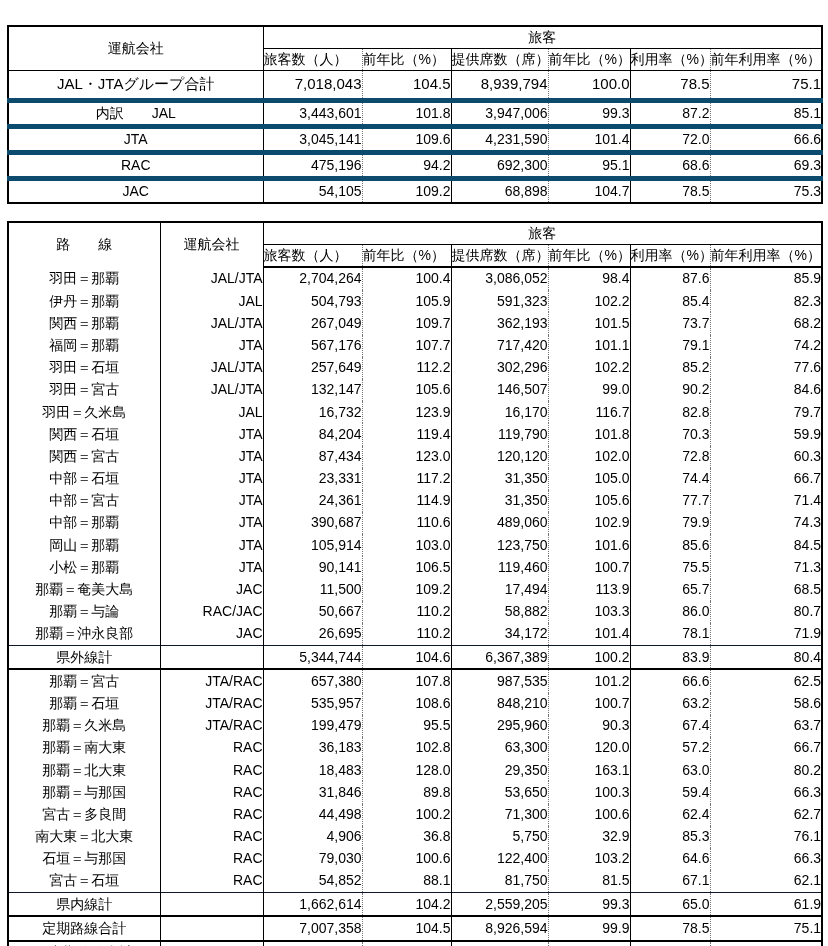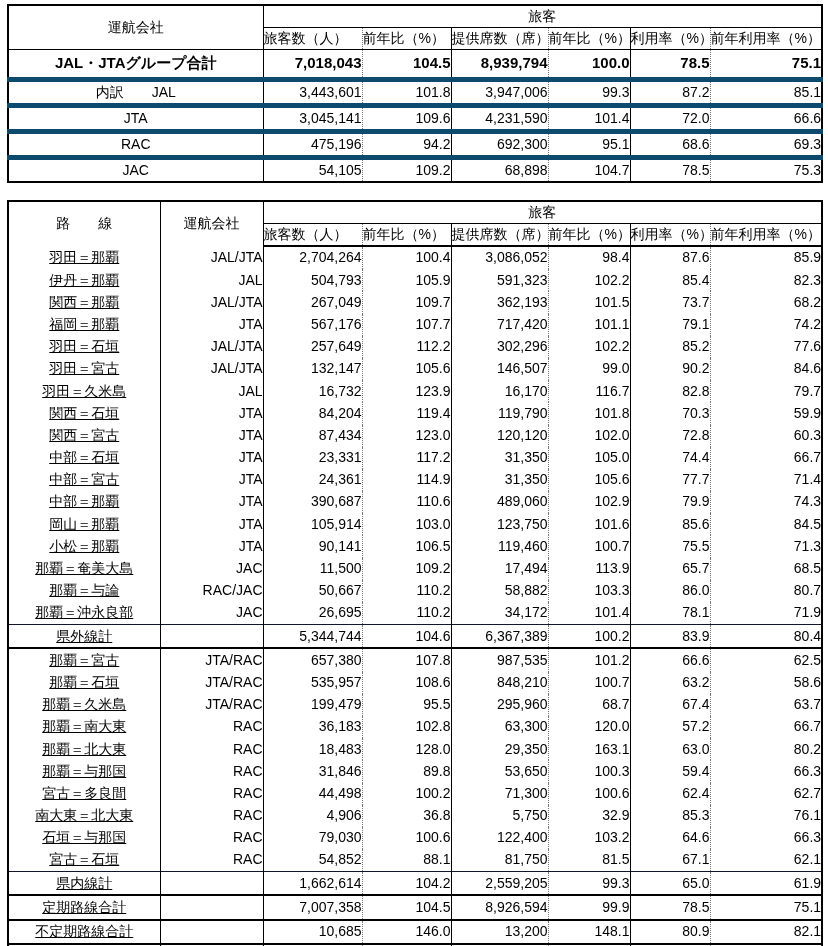--- a/index.html
+++ b/index.html
@@ -8,21 +8,21 @@
     background: #ffffff;
     font-family: "Liberation Sans", "DejaVu Sans", sans-serif;
     color: #000000;
   }
   #page {
     width: 828px;
     height: 946px;
     background: #ffffff;
     position: relative;
     box-sizing: border-box;
-    padding-top: 4px;
+    padding-top: 25px;
   }
   table.tbl {
     border-collapse: collapse;
     table-layout: fixed;
     width: 814px;
     margin-left: 7px;
     border: 2px solid #000;
   }
   table.tbl th, table.tbl td {
     font-weight: normal;
@@ -50,38 +50,38 @@
   th.corner {
     text-align: center;
     font-size: 15px;
   }
   
   .bl-solid { border-left: 1px solid #000; }
   .bl-dot   { border-left: 1px dotted #777; }
   
   #companyTable tbody td { height: 21px; border-top: 5px solid #0c4a6e; }
   #companyTable tbody tr.grand td {
-    font-weight: bold;
+    font-weight: normal;
     height: 27px;
     font-size: 15px;
     border-top: 1px solid #000;
     border-bottom: 2px solid #000;
     margin-left: 36px;
   }
   #companyTable td.c-label { text-align: center; }
   
   #routeTable thead th { border-bottom-width: 1px; }
   #routeTable thead tr.cols th { border-bottom: 2px solid #000; }
   
   #routeTable tbody td { height: 22.2px; }
   #routeTable tbody tr.subtotal td {
     border-top: 1px solid #0f172a;
     border-bottom: 2px solid #000;
   }
-  td.c-route { text-align: center; text-decoration: underline; }
+  td.c-route { text-align: center; }
   td.c-comp  { text-align: right; }
   td.num     { text-align: right; padding-right: 6px; }
   .gap { height: 17px; }
 </style>
 </head>
 <body>
 
 <div id="page">
 
   <table class="tbl" id="companyTable">
@@ -385,21 +385,21 @@
           <td class="num bl-dot">100.7</td>
           <td class="num bl-solid">63.2</td>
           <td class="num bl-dot">58.6</td>
         </tr>
         <tr>
           <td class="c-route">那覇＝久米島</td>
           <td class="c-comp bl-solid">JTA/RAC</td>
           <td class="num bl-solid">199,479</td>
           <td class="num bl-dot">95.5</td>
           <td class="num bl-solid">295,960</td>
-          <td class="num bl-dot">68.7</td>
+          <td class="num bl-dot">90.3</td>
           <td class="num bl-solid">67.4</td>
           <td class="num bl-dot">63.7</td>
         </tr>
         <tr>
           <td class="c-route">那覇＝南大東</td>
           <td class="c-comp bl-solid">RAC</td>
           <td class="num bl-solid">36,183</td>
           <td class="num bl-dot">102.8</td>
           <td class="num bl-solid">63,300</td>
           <td class="num bl-dot">120.0</td>

